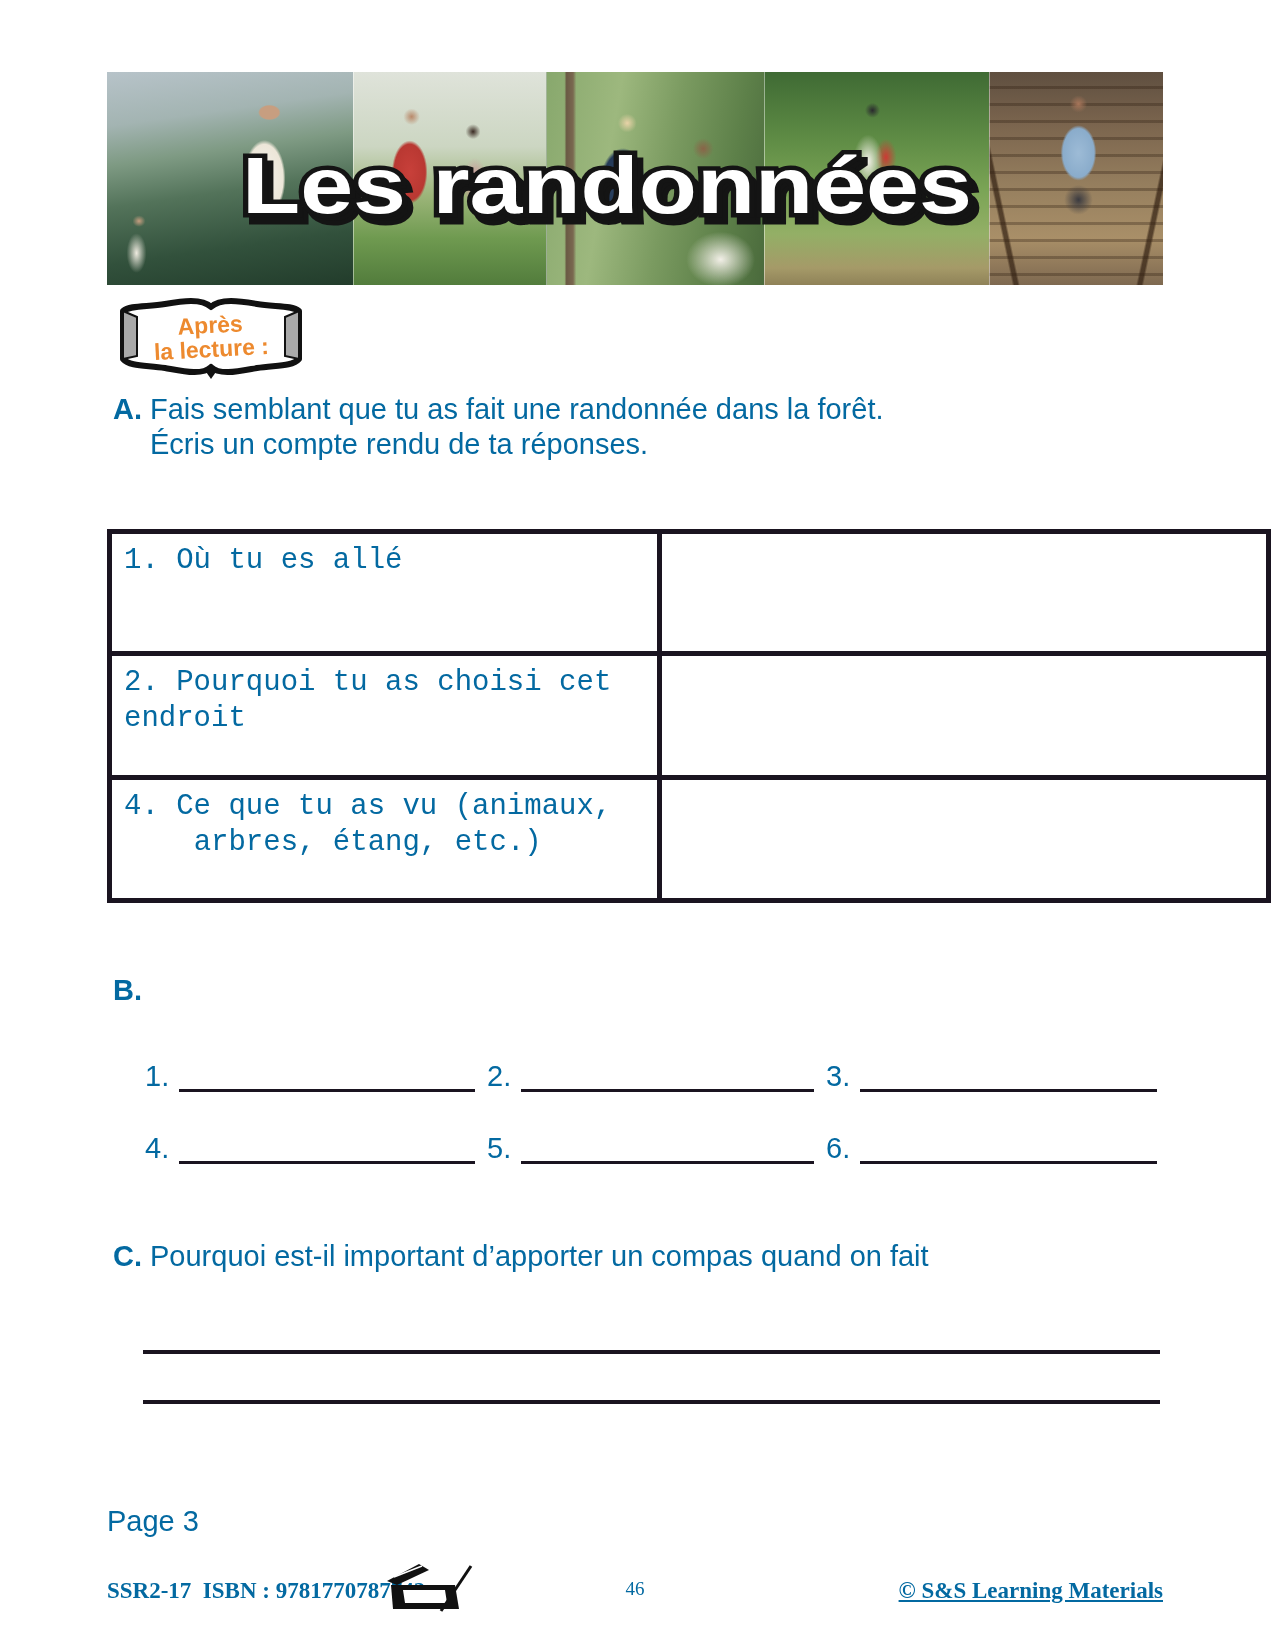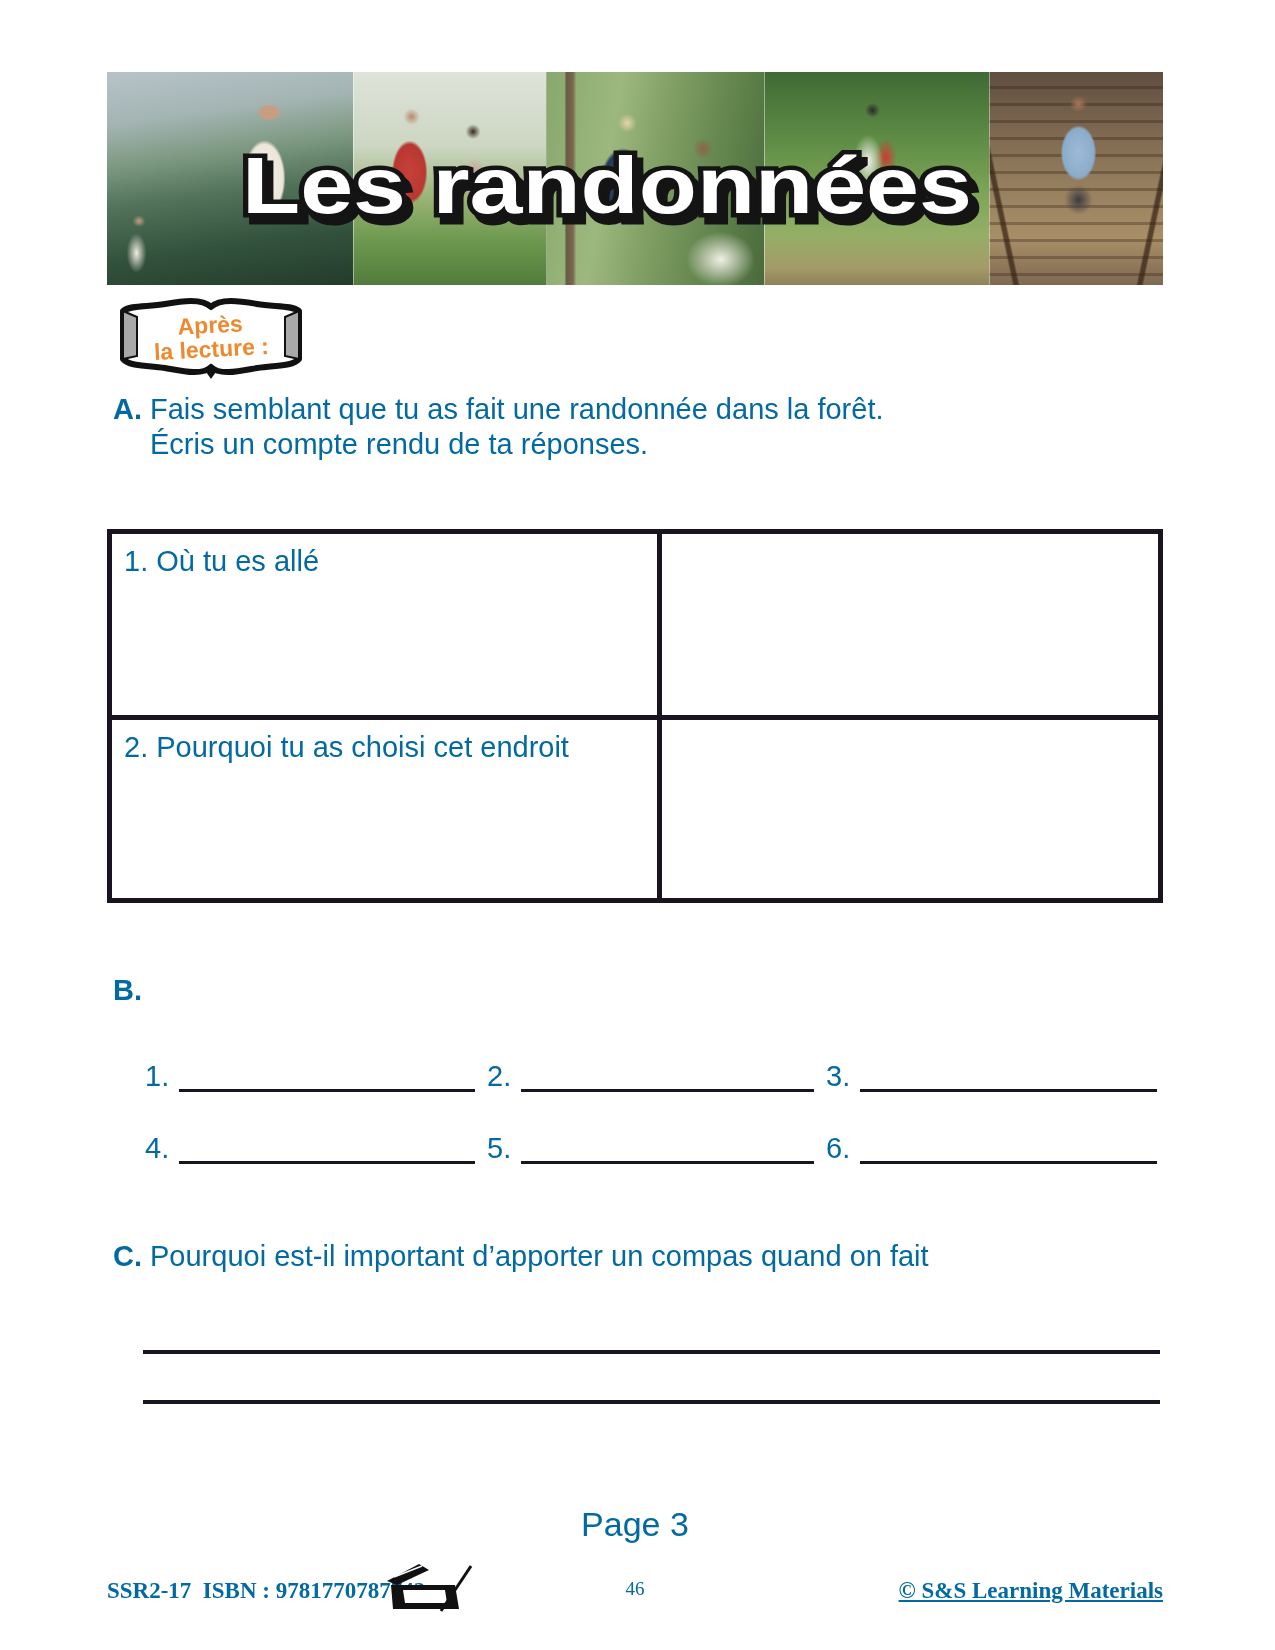--- a/index.html
+++ b/index.html
@@ -60,22 +60,22 @@
   
   .section{position:absolute;display:flex;font-size:29px;line-height:35px;}
   .sec-label{font-weight:bold;flex:none;width:37px;}
   .sec-text div{white-space:nowrap;}
   .section-a{left:113px;top:392px;}
   .section-b{left:113px;top:973px;}
   .section-c{left:113px;top:1238px;line-height:37px;}
 
   
   .answers-table{
-    position:absolute;left:107px;top:529px;width:1056px;height:374px;
-    border-collapse:collapse;table-layout:fixed;
+    position:absolute;left:107px;top:529px;width:1164px;height:374px;
+    border-collapse:collapse;table-layout:fixed;font-family:Liberation Mono, monospace;
   }
   .answers-table td{
     border:5px solid #1a1420;vertical-align:top;
     padding:9px 12px;font-size:29px;line-height:36px;white-space:pre-wrap;
   }
   .col-prompt{width:521px;}
   .row-1{height:94px;}.row-2{height:92px;}.row-3{height:95px;}.row-4{height:93px;}
 
   
   .blank-item{position:absolute;height:34px;display:flex;align-items:flex-end;}
@@ -86,21 +86,21 @@
   .bc2{left:487px;width:327px;}
   .bc3{left:826px;width:331px;}
 
   
   .answer-line{position:absolute;left:143px;width:1017px;height:4px;background:#1a1420;}
   .al1{top:1350px;}.al2{top:1400px;}
 
   
   .page-label{
     position:absolute;left:107px;top:1505px;width:1056px;
-    text-align:center;font-size:34px;
+    font-size:29px;
   }
   .footer-serif{font-family:"Liberation Serif",serif;position:absolute;top:1578px;}
   .footer-left{left:107px;font-weight:bold;font-size:23px;white-space:pre;}
   .footer-center{left:107px;width:1056px;text-align:center;font-size:19px;}
   .footer-right{right:112px;font-weight:bold;font-size:23px;text-decoration:underline;}
   .printer{position:absolute;left:383px;top:1560px;}
 </style>
 </head>
 <body>
 
@@ -142,20 +142,25 @@
   <table class="answers-table">
     <tbody>
       <tr class="row-1">
         <td class="col-prompt">1. Où tu es allé</td>
         <td></td>
       </tr>
       <tr class="row-2">
         <td class="col-prompt">2. Pourquoi tu as choisi cet endroit</td>
         <td></td>
       </tr>
+      <tr class="row-4">
+        <td class="col-prompt">4. Ce que tu as vu (animaux,
+    arbres, étang, etc.)</td>
+        <td></td>
+      </tr>
     </tbody>
   </table>
 
   <div class="section section-b">
     <div class="sec-label">B.</div>
     <div class="sec-text">
     </div>
   </div>
 
   <div class="blank-item br1 bc1">

